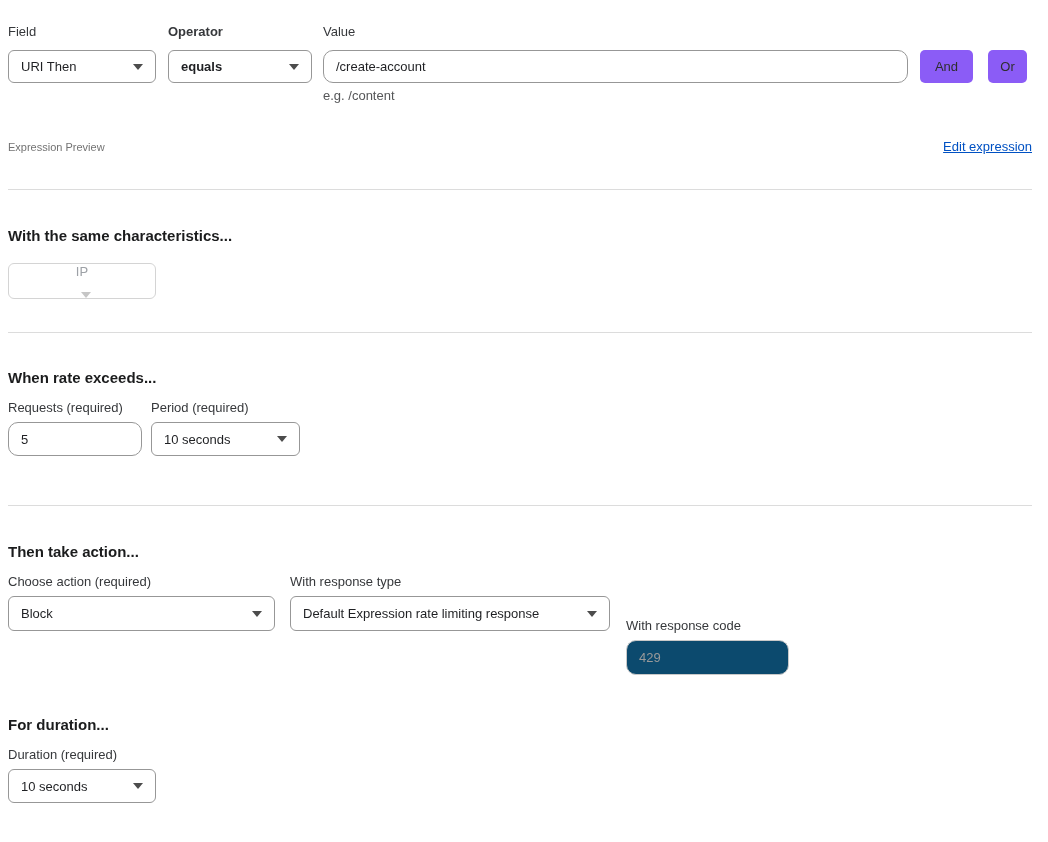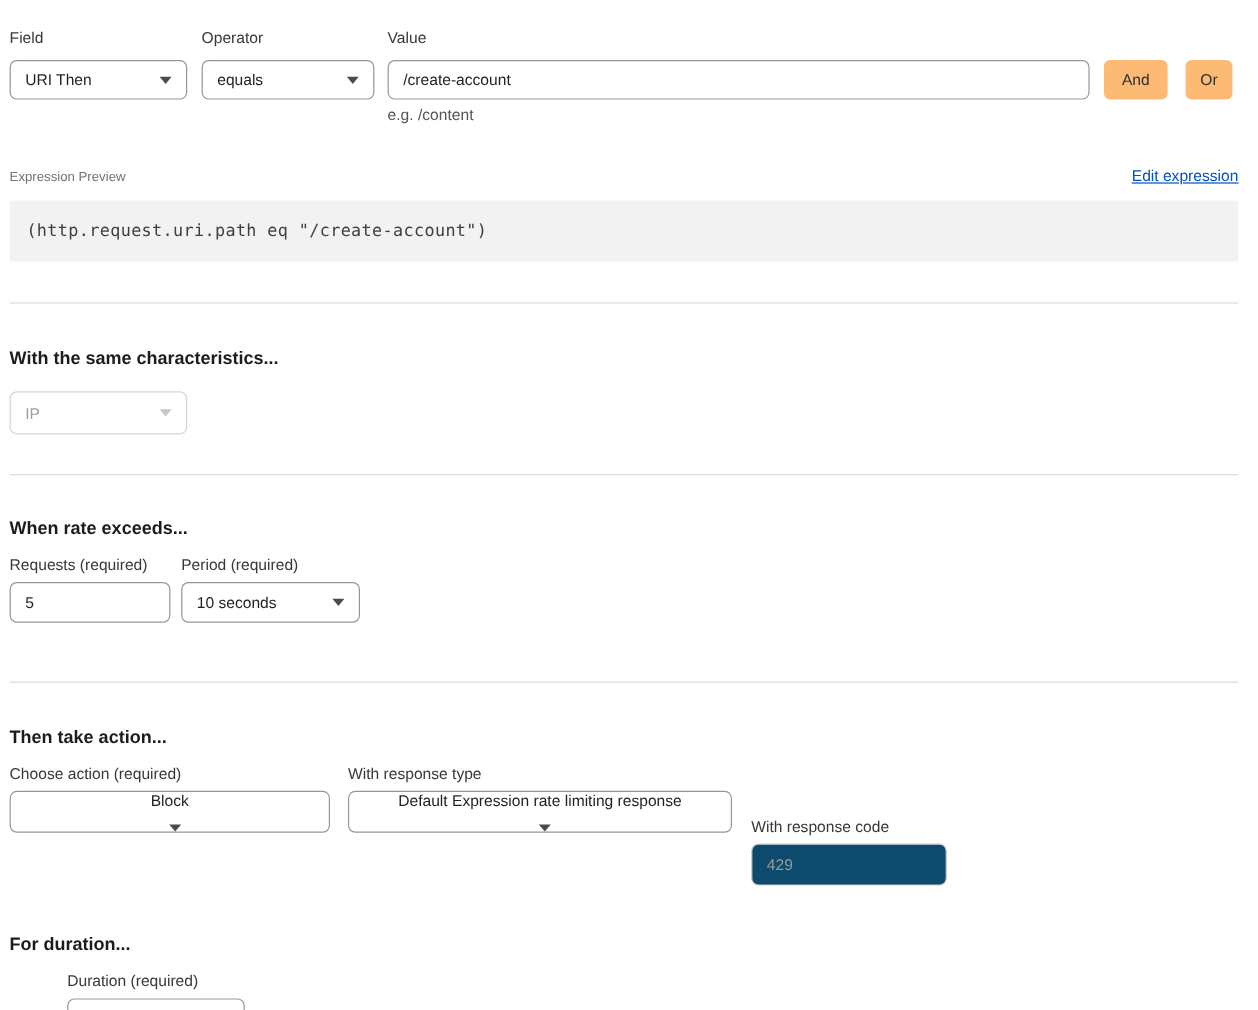--- a/index.html
+++ b/index.html
@@ -49,34 +49,34 @@
     cursor: pointer;
   }
   .chevron {
     width: 0; height: 0;
     border-left: 5px solid transparent;
     border-right: 5px solid transparent;
     border-top: 6px solid #4c4c4c;
     margin-left: 8px;
     flex: 0 0 auto;
   }
-  input.control { outline: none; }
+  input.control { outline: none; border-radius: 10px; }
 
   .select-disabled { border-color: #d4d4d4; color: #9da1a6; cursor: default; }
   .select-disabled .chevron { border-top-color: #c6c6c6; }
 
   .input-disabled {
     background: #0c4a6e;
     border-color: #c9c9c9;
     color: #9a9a9a;
   }
 
   .btn {
     height: 33px;
-    background: #fdba74;
+    background: #8b5cf6;
     border: none;
     border-radius: 5px;
     font-family: "Liberation Sans", sans-serif;
     font-size: 13px;
     color: #2e2e2e;
     cursor: pointer;
     padding: 0;
     text-align: center;
   }
 
@@ -108,49 +108,49 @@
     font-size: 14px;
     color: #3f3f3f;
     letter-spacing: 0.3px;
   }
 
   .divider { border: none; border-top: 1px solid #dcdcdc; margin: 0; }
 
   
   .mt18 { margin-top: 18px; }
   .row-match .g-field    { width: 148px; margin-right: 12px; }
-  .row-match .g-operator { width: 144px; margin-right: 11px; }
+  .row-match .g-operator { width: 144px; margin-right: 11px; font-weight: bold; }
   .row-match .g-value    { width: 585px; }
   .and-or { display: flex; align-items: flex-start; margin-top: 25px; }
   .btn-and { width: 53px; margin-left: 12px; }
   .btn-or  { width: 39px; margin-left: 15px; }
 
   .div1 { margin-top: 34px; }
   .h-char { margin-top: 37px; }
-  .sel-char { width: 148px; height: 36px; margin-top: 18px; }
+  .sel-char { width: 148px; height: 36px; margin-top: 18px; flex-direction: column; }
   .div2 { margin-top: 33px; }
 
   .h-rate { margin-top: 36px; }
   .row-rate { margin-top: 14px; }
   .row-rate .g-requests { width: 134px; margin-right: 9px; }
   .row-rate .g-period   { width: 149px; }
   .row-rate .form-label { margin-bottom: 7px; }
   .row-rate .control { height: 34px; }
   .div3 { margin-top: 49px; }
 
   .h-action { margin-top: 37px; }
   .row-action { margin-top: 14px; }
   .row-action .g-action   { width: 267px; margin-right: 15px; }
   .row-action .g-resptype { width: 320px; margin-right: 16px; }
   .row-action .g-respcode { width: 163px; margin-top: 44px; }
   .row-action .form-label { margin-bottom: 7px; }
-  .row-action .control { height: 35px; flex-direction: column; }
+  .row-action .control { height: 35px; }
 
   .h-duration { margin-top: 41px; }
-  .g-duration { margin-top: 14px; margin-left: 48px; }
+  .g-duration { margin-top: 14px; }
   .g-duration .form-label { margin-bottom: 7px; }
   .sel-duration { width: 148px; height: 34px; }
 </style>
 </head>
 <body>
 
 <div class="page">
 
 
   <div class="form-row row-match mt18">
@@ -180,21 +180,20 @@
       <button class="btn btn-and">And</button>
       <button class="btn btn-or">Or</button>
     </div>
   </div>
 
   <div class="preview-row">
     <span class="preview-label">Expression Preview</span>
     <a class="link">Edit expression</a>
   </div>
 
-  <div class="code-block">(http.request.uri.path eq "/create-account")</div>
 
   <hr class="divider div1">
 
   <h2 class="section-heading h-char">With the same characteristics...</h2>
 
   <div class="control select select-disabled sel-char">
     <span>IP</span>
     <span class="chevron"></span>
   </div>
 

